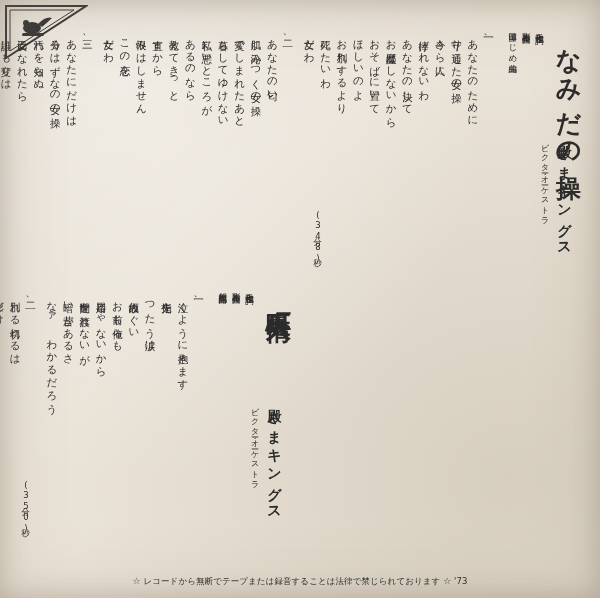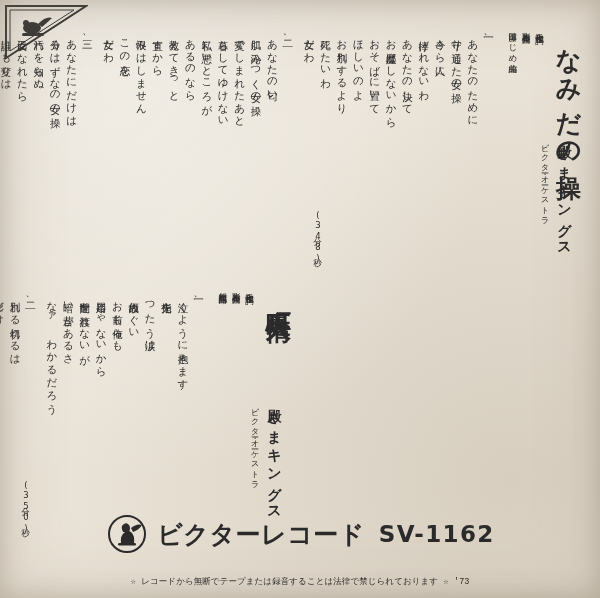--- a/index.html
+++ b/index.html
@@ -169,21 +169,20 @@
     font-size: 23px;
     font-weight: bold;
     letter-spacing: 0.06em;
     margin-left: 6px;
     font-family: "DejaVu Sans", sans-serif;
   }
   .fineprint {
     margin-top: 22px;
     font-size: 8.5px;
     letter-spacing: 0.01em;
-    font-family: Liberation Mono, monospace;
   }
   .star { font-size: 9px; }
 </style>
 </head>
 <body>
 
 <div id="sheet">
 
   <div class="corner">
     <svg width="84" height="56" viewBox="0 0 84 56">
@@ -306,35 +305,20 @@
 
         </div>
       </div>
 
     </div>
 
     <div class="duration" id="durB" style="top:190px;">(3分50秒)</div>
   </div>
 
   <div class="bottom">
-    <div class="brandrow">
-      <span class="dog">
-        <svg width="44" height="40" viewBox="0 0 44 40">
-          <circle cx="22" cy="20" r="18" fill="none" stroke="#2b2b2b" stroke-width="2"></circle>
-          <g fill="#2b2b2b">
-            <path d="M16,30 q-1,-9 4,-12 q3,-2 6,0 q4,3 3,12 Z"></path>
-            <path d="M18,18 q-3,-6 1,-8 q3,-2 5,1 q2,3 0,7 Z"></path>
-            <path d="M26,14 q6,-5 11,-3 q-3,5 -9,7 Z"></path>
-            <rect x="13" y="29" width="18" height="2.6" rx="1.3"></rect>
-          </g>
-        </svg>
-      </span>
-      <span class="brandname">ビクターレコード</span>
-      <span class="catno">SV-1162</span>
-    </div>
     <div class="fineprint">
       <span class="star">☆</span>
       <span>レコードから無断でテープまたは録音することは法律で禁じられております</span>
       <span class="star">☆</span>
       <span>'73</span>
     </div>
   </div>
 
   <div class="edge-shadow"></div>
 </div>

